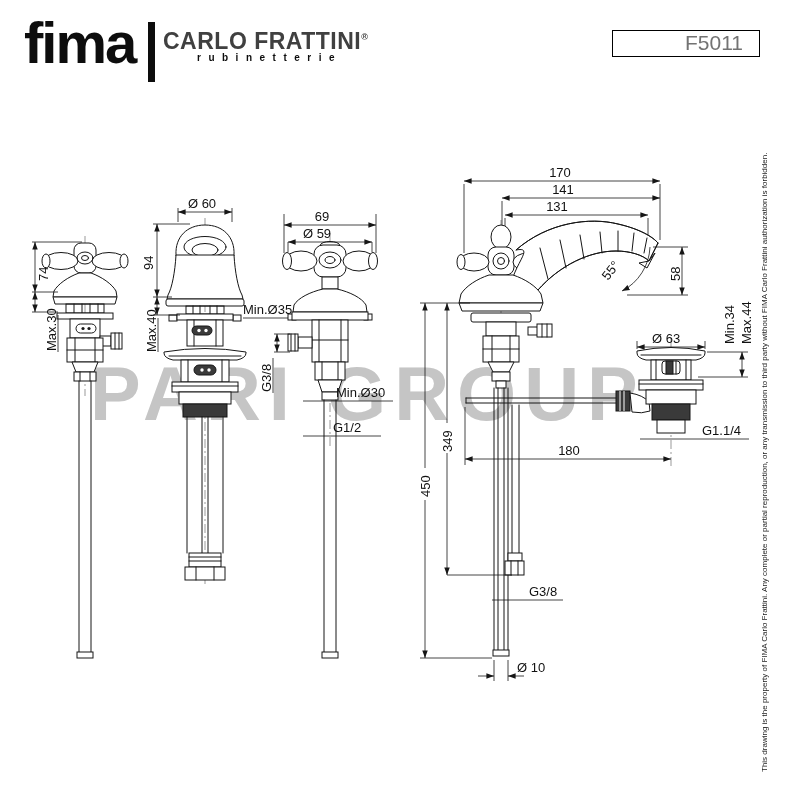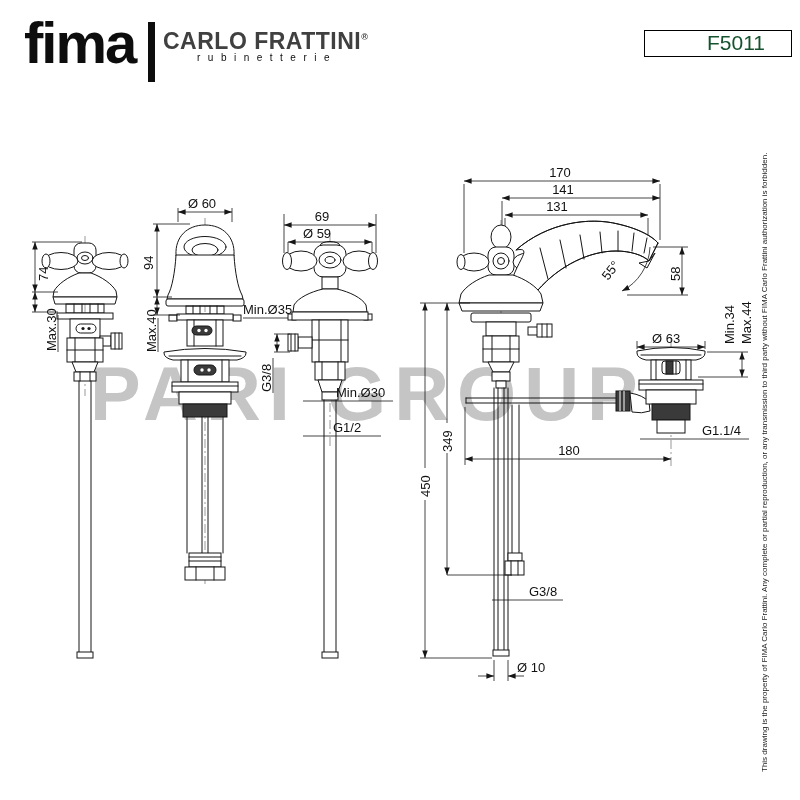--- a/index.html
+++ b/index.html
@@ -5,25 +5,25 @@
   html,body{margin:0;padding:0;background:#fff;}
   #page{position:relative;width:800px;height:800px;background:#ffffff;overflow:hidden;
         font-family:"Liberation Sans", sans-serif;color:#111;}
   
   #brand-main{position:absolute;left:24px;top:14px;font-size:58px;font-weight:bold;
               letter-spacing:-2px;color:#0d0d0d;line-height:1;}
   #brand-bar{position:absolute;left:148px;top:22px;width:7px;height:60px;background:#0d0d0d;}
   #brand-secondary{position:absolute;left:163px;top:28px;font-size:23px;font-weight:bold;
                    letter-spacing:0.5px;color:#404040;white-space:nowrap;}
   #brand-secondary sup{font-size:9px;}
-  #brand-tagline{position:absolute;left:165px;top:52px;font-size:10px;font-weight:normal;
+  #brand-tagline{position:absolute;left:165px;top:52px;font-size:10px;font-weight:bold;
                  letter-spacing:7.5px;color:#0d0d0d;white-space:nowrap;padding-left:32px;}
-  #code-box{position:absolute;left:644px;top:30px;width:148px;height:27px;
+  #code-box{position:absolute;left:612px;top:30px;width:148px;height:27px;
             border:1.5px solid #000;box-sizing:border-box;text-align:right;
-            font-size:21px;line-height:24px;padding-right:26px;color:#14532d;}
+            font-size:21px;line-height:24px;padding-right:16px;color:#737373;}
   
   #watermark{position:absolute;left:90px;top:350px;font-size:76px;font-weight:bold;
              letter-spacing:8px;color:#c5c5c5;white-space:nowrap;z-index:1;}
   
   #side-note{position:absolute;left:760px;top:772px;width:655px;font-size:8px;
              color:#222;transform:rotate(-90deg);transform-origin:0 0;
              white-space:nowrap;z-index:2;}
   svg{position:absolute;left:0;top:0;z-index:3;}
   .ln{stroke:#161616;stroke-width:1;fill:none;stroke-linecap:round;}
   .lnf{stroke:#161616;stroke-width:1;fill:#ffffff;}

